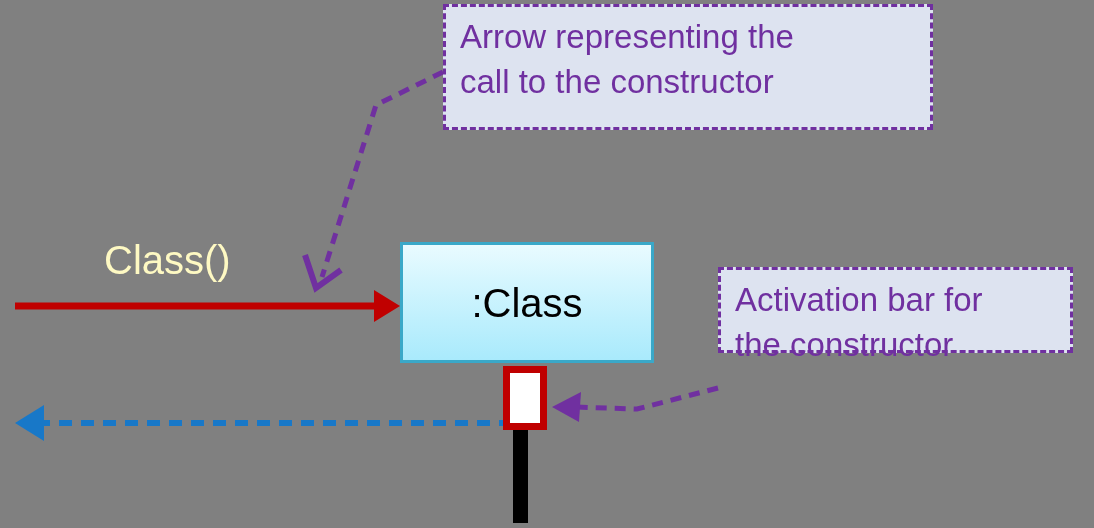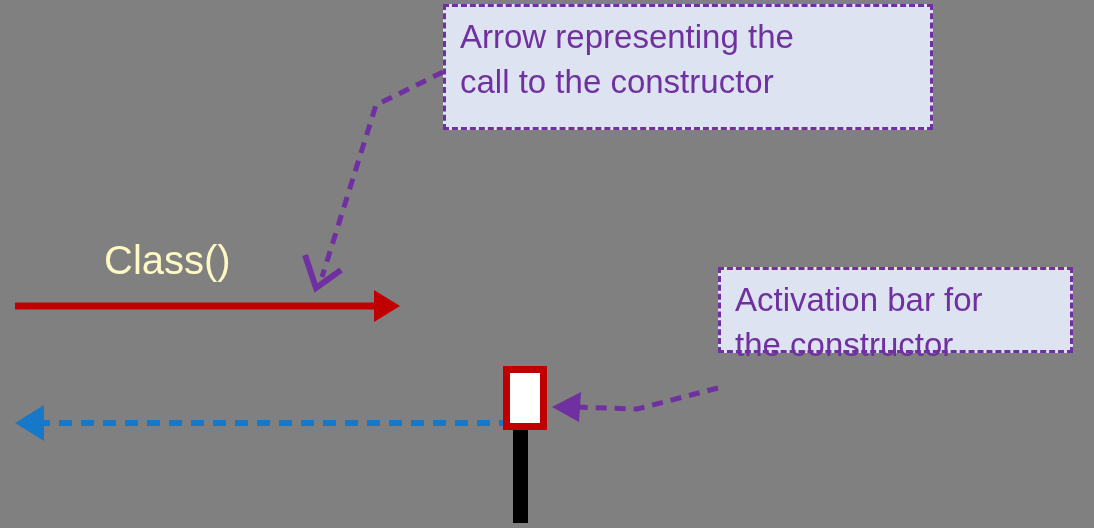--- a/index.html
+++ b/index.html
@@ -136,20 +136,23 @@
       <polyline points="443,72 376,105 322,277" fill="none" stroke="#7030a0" stroke-width="5" stroke-dasharray="11,8"></polyline>
       <polyline points="305,255 316,288 341,270" fill="none" stroke="#7030a0" stroke-width="6" stroke-linecap="butt"></polyline>
     </g>
 
     <g>
       <polyline points="718,388 637,409 576,407" fill="none" stroke="#7030a0" stroke-width="5" stroke-dasharray="11,8"></polyline>
       <polygon points="552,407 581,392 579,422" fill="#7030a0"></polygon>
     </g>
   </svg>
 
+  <div class="class-box">
+    <span class="class-box-label">:Class</span>
+  </div>
 
   <div class="call-label">Class()</div>
 
   <div class="lifeline-black"></div>
 
   <div class="activation-bar"></div>
 
   <div class="callout" id="callout-arrow-note">
     <div class="callout-text">Arrow representing the
 call to the constructor</div>

